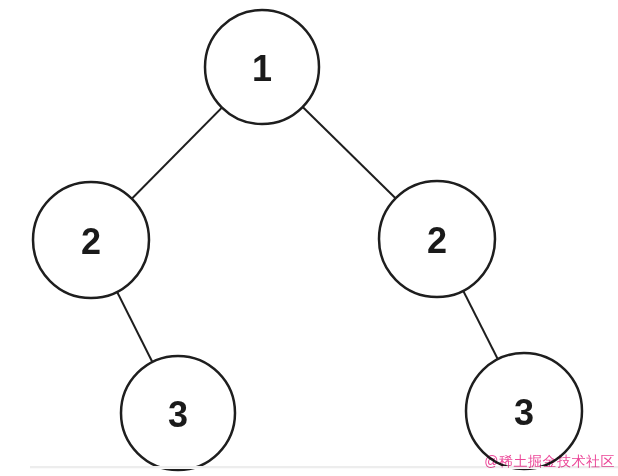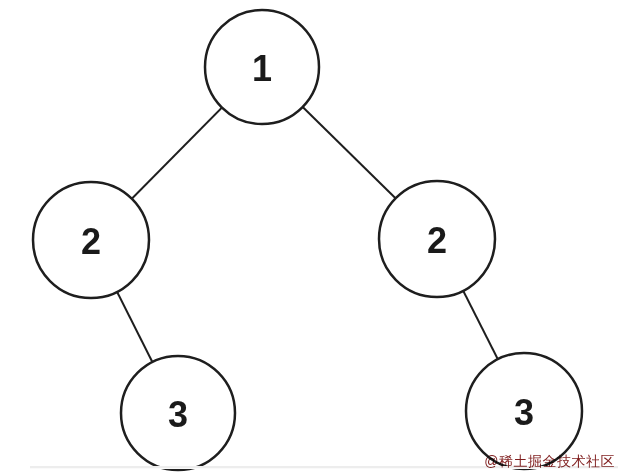--- a/index.html
+++ b/index.html
@@ -60,13 +60,13 @@
     <circle cx="437" cy="239" r="58" fill="#ffffff" stroke="#1e1e1e" stroke-width="2.5"></circle>
     <text x="437" y="239" text-anchor="middle" dominant-baseline="central" dy="1" class="node-label" fill="#1a1a1a">2</text>
     <circle cx="178" cy="413" r="57" fill="#ffffff" stroke="#1e1e1e" stroke-width="2.5"></circle>
     <text x="178" y="413" text-anchor="middle" dominant-baseline="central" dy="1" class="node-label" fill="#1a1a1a">3</text>
     <circle cx="524" cy="411" r="58" fill="#ffffff" stroke="#1e1e1e" stroke-width="2.5"></circle>
     <text x="524" y="411" text-anchor="middle" dominant-baseline="central" dy="1" class="node-label" fill="#1a1a1a">3</text>
   </svg>
 
 <div class="bottom-divider" style="background: linear-gradient(rgb(237, 237, 237) 0px, rgb(237, 237, 237) 1.5px, rgb(250, 250, 250) 1.5px, rgb(250, 250, 250) 100%);"></div>
 
-<div class="watermark" style="color: #7f1d1d;">@稀土掘金技术社区</div>
+<div class="watermark" style="color: #ec4899;">@稀土掘金技术社区</div>
 
 </body></html>

